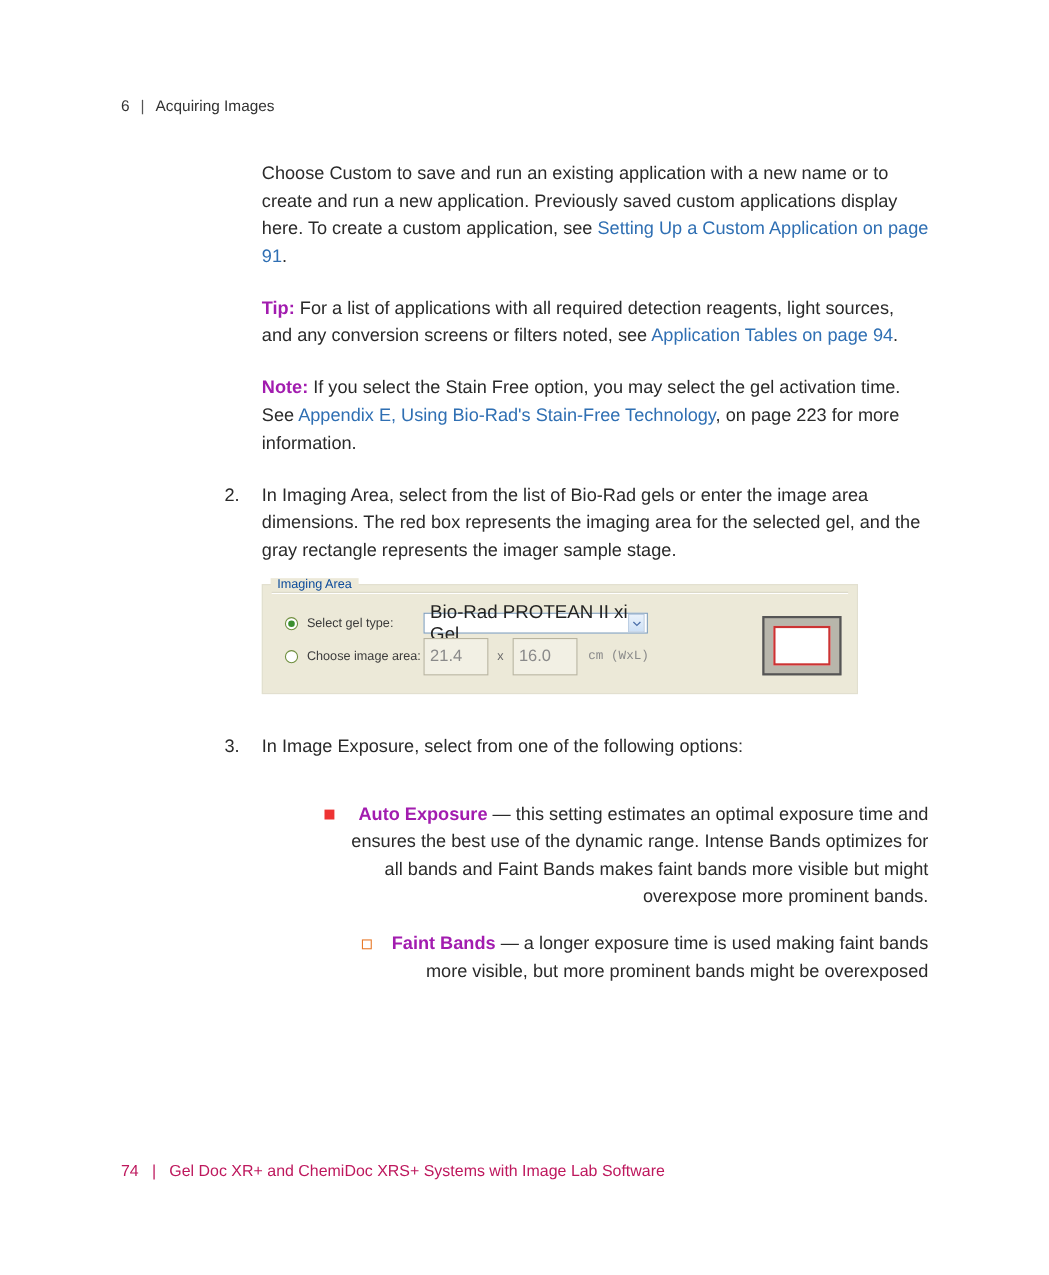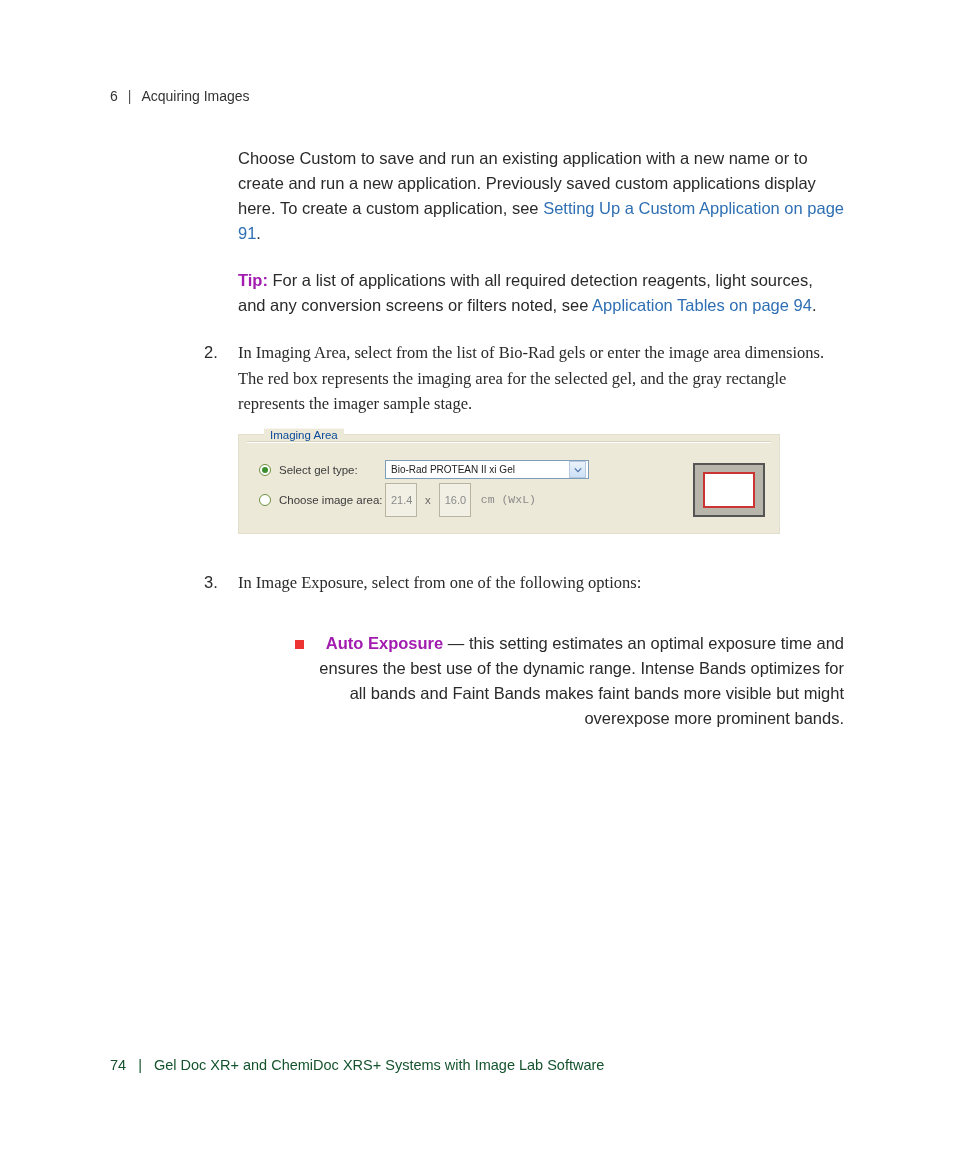--- a/index.html
+++ b/index.html
@@ -36,34 +36,34 @@
   .bold { font-weight: 700; color: #a21caf; }
   .step-row { display: flex; margin-bottom: 18px; }
   .step-num {
     width: 34px;
     margin-left: -34px;
     font-size: 16.5px;
     color: #2a2a2a;
     line-height: 1.52;
     text-align: left;
   }
-  .step-body { flex: 1; font-family: Liberation Serif, serif; }
+  .step-body { flex: 1; }
 
   
   .panel-wrap { margin: 6px 0 36px 0; }
   .panel {
     position: relative;
     width: 542px;
     background: #ece9d8;
     border: 1px solid #e2dfcf;
     padding: 22px 14px 16px 20px;
   }
   .panel-title {
     position: absolute;
-    top: -1px; left: 25px;
+    top: -1px; left: 7px;
     background: #ece9d8;
     padding: 0 6px;
     font-size: 11.5px;
     font-family: Tahoma, Arial, sans-serif;
     color: #0a4a9a;
     transform: translateY(-45%);
   }
   .panel-line {
     position: absolute;
     left: 8px; right: 8px; top: 6px;
@@ -104,38 +104,38 @@
   .form-label { width: 106px; }
   .select {
     width: 204px;
     height: 19px;
     border: 1px solid #7e9db9;
     background: #fff;
     display: flex;
     align-items: center;
     justify-content: space-between;
     padding: 0 2px 0 5px;
-    font-size: 10px;
+    font-size: 17px;
     font-family: Tahoma, Arial, sans-serif;
     color: #222;
   }
   .select .btn {
     width: 17px; height: 17px;
     background: linear-gradient(#eaf2fb, #cde0f6);
     border: 1px solid #b6c9e0;
     display: flex;
     align-items: center; justify-content: center;
   }
   .select .btn svg { width: 8px; height: 6px; }
   .txt {
-    width: 32px; height: 21px;
+    width: 59px; height: 21px;
     border: 1px solid #b8b4a0;
     background: #f2f0e4;
     color: #8a8a8a;
-    font-size: 11px;
+    font-size: 15px;
     font-family: Tahoma, Arial, sans-serif;
     padding: 16px 5px;
     display: flex; align-items: center;
   }
   .dim-mul { margin: 0 8px; color: #6a6a6a; font-size: 11.5px; }
   .dim-unit { margin-left: 10px; color: #8a8a8a; font-size: 11.5px; font-family: Liberation Mono, monospace; }
   .preview {
     width: 72px; height: 54px;
     border: 2px solid #555;
     background: #b8b6ab;
@@ -177,21 +177,21 @@
     font-size: 16.5px;
     line-height: 1.52;
     color: #2a2a2a;
   }
 
   .footer {
     position: absolute;
     left: 110px;
     bottom: 86px;
     font-size: 14.5px;
-    color: #14532d;
+    color: #be185d;
     display: flex;
     align-items: center;
     gap: 12px;
   }
 </style>
 </head>
 <body>
 
 <div class="page">
 
@@ -204,20 +204,23 @@
   <div class="content">
 
     <p class="para">
       <span>Choose Custom to save and run an existing application with a new name or to create and run a new application. Previously saved custom applications display here. To create a custom application, see </span><span class="link">Setting Up a Custom Application on page 91</span><span>.</span>
     </p>
 
     <p class="para">
       <span class="bold">Tip:</span><span>   For a list of applications with all required detection reagents, light sources, and any conversion screens or filters noted, see </span><span class="link">Application Tables on page 94</span><span>.</span>
     </p>
 
+    <p class="para">
+      <span class="bold">Note:</span><span>  If you select the Stain Free option, you may select the gel activation time. See </span><span class="link">Appendix E, Using Bio-Rad's Stain-Free Technology</span><span>, on page 223 for more information.</span>
+    </p>
 
     <div class="step-row">
       <div class="step-num">2.</div>
       <div class="step-body para" style="margin-bottom:0">In Imaging Area, select from the list of Bio-Rad gels or enter the image area dimensions. The red box represents the imaging area for the selected gel, and the gray rectangle represents the imager sample stage.</div>
     </div>
 
     <div class="panel-wrap">
       <div class="panel">
         <div class="panel-line"></div>
         <div class="panel-title">Imaging Area</div>
@@ -257,20 +260,26 @@
     </div>
 
     <div class="bullets1">
       <div class="b-row">
         <div class="b-mark"><span class="mark-filled"></span></div>
         <div class="b-body">
           <span class="bold">Auto Exposure</span><span> — this setting estimates an optimal exposure time and ensures the best use of the dynamic range. Intense Bands optimizes for all bands and Faint Bands makes faint bands more visible but might overexpose more prominent bands.</span>
         </div>
       </div>
       <div class="bullets2">
+        <div class="b-row">
+          <div class="b-mark"><span class="mark-open"></span></div>
+          <div class="b-body">
+            <span class="bold">Faint Bands</span><span> — a longer exposure time is used making faint bands more visible, but more prominent bands might be overexposed</span>
+          </div>
+        </div>
       </div>
     </div>
 
   </div>
 
   <div class="footer">
     <span>74</span>
     <span>|</span>
     <span>Gel Doc XR+ and ChemiDoc XRS+ Systems with Image Lab Software</span>
   </div>

